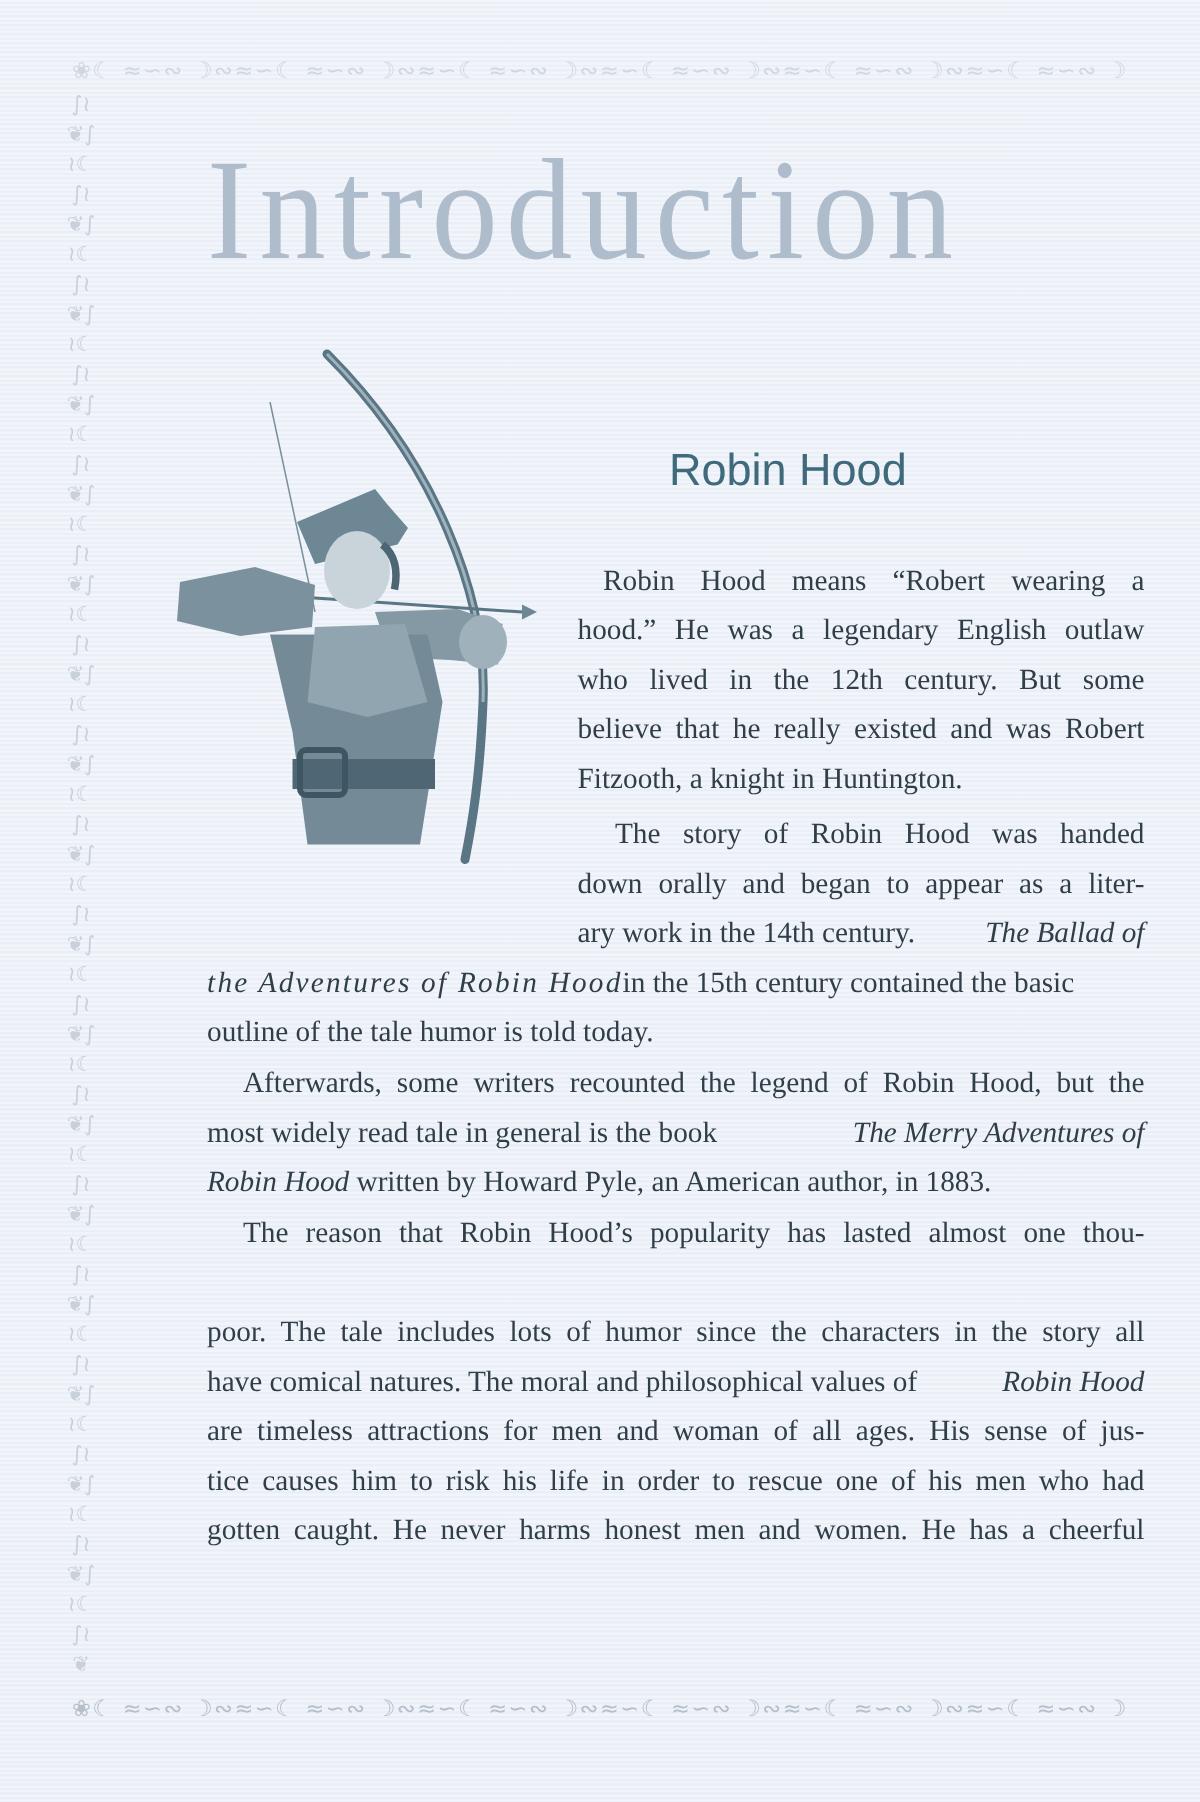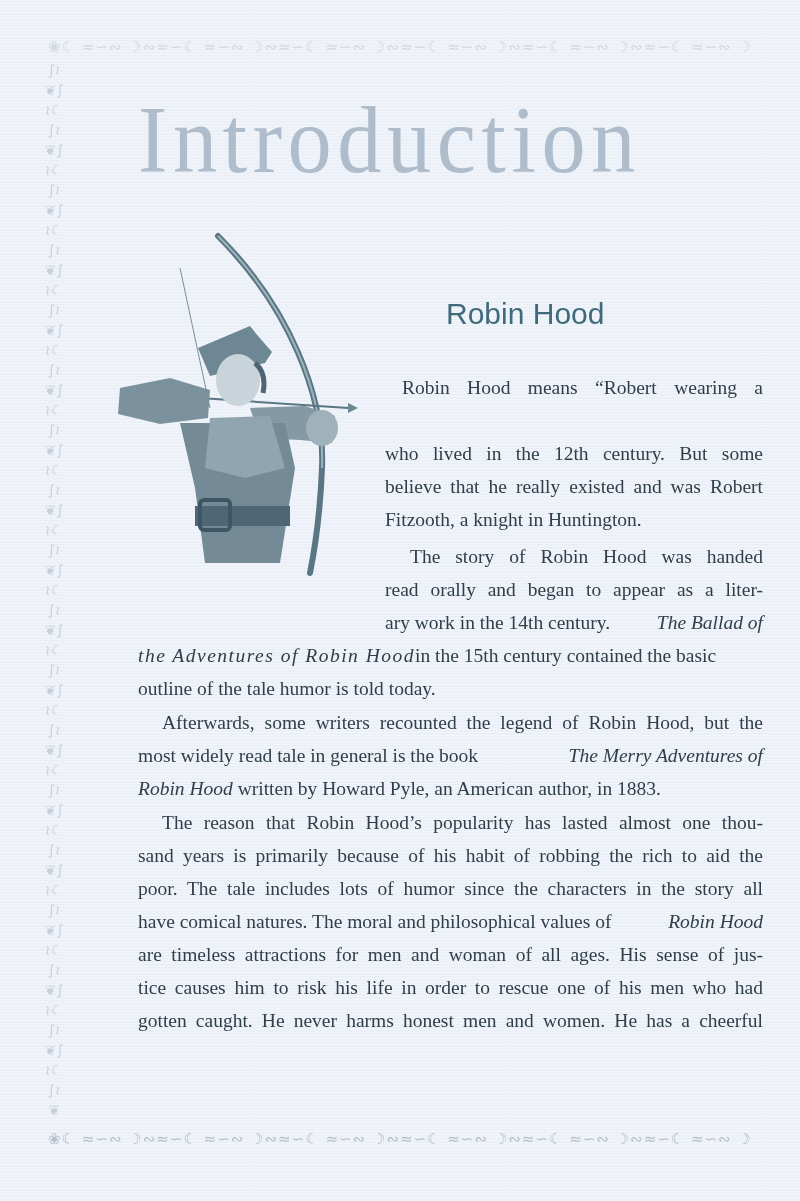--- a/index.html
+++ b/index.html
@@ -92,47 +92,47 @@
       <rect x="95" y="278" width="95" height="20" fill="#4f6775"></rect>
       <rect x="100" y="272" width="30" height="30" rx="4" fill="none" stroke="#3e5664" stroke-width="4"></rect>
     </svg>
   </div>
 
   <h2 class="subtitle" style="margin:0; font-weight:normal;">Robin Hood</h2>
 
   <div class="body-text" style="left:0; top:0; width:800px; height:1201px;">
 
     <div class="line just" style="left:402px; top:371px; width:361px;">Robin Hood means “Robert wearing a</div>
+    <div class="line just" style="left:385px; top:404px; width:378px;">hood.” He was a legendary English outlaw</div>
     <div class="line just" style="left:385px; top:437px; width:378px;">who lived in the 12th century. But some</div>
     <div class="line" style="left:385px; top:503px;">Fitzooth, a knight in Huntington.</div>
     <div class="line just" style="left:385px; top:470px; width:378px;">believe that he really existed and was Robert</div>
 
     <div class="line just" style="left:410px; top:540px; width:353px;">The story of Robin Hood was handed</div>
-    <div class="line just" style="left:385px; top:573px; width:378px;">read orally and began to appear as a liter-</div>
+    <div class="line just" style="left:385px; top:573px; width:378px;">down orally and began to appear as a liter-</div>
     <div class="line" style="left:385px; top:606px; width:378px; display:flex; justify-content:space-between;">
       <span>ary work in the 14th century. </span>
         <i>The Ballad of</i>
     </div>
     <div class="line" style="left:138px; top:639px; width:625px; display:flex; justify-content:flex-start;">
       <i style="letter-spacing:1.5px;">the Adventures of Robin Hood</i>
         <span>in the 15th century contained the basic</span>
     </div>
     <div class="line" style="left:138px; top:672px;">outline of the tale humor is told today.</div>
 
     <div class="line just" style="left:162px; top:706px; width:601px;">Afterwards, some writers recounted the legend of Robin Hood, but the</div>
     <div class="line" style="left:138px; top:739px; width:625px; display:flex; justify-content:space-between;">
       <span>most widely read tale in general is the book </span>
         <i>The Merry Adventures of</i>
     </div>
     <div class="line" style="left:138px; top:772px;">
       <i>Robin Hood</i><span> written by Howard Pyle, an American author, in 1883.</span>
     </div>
 
     <div class="line just" style="left:162px; top:806px; width:601px;">The reason that Robin Hood’s popularity has lasted almost one thou-</div>
-    <div class="line just" style="left:138px; top:839px; width:625px;">sand years is primarily because of his habit of robbing the rich to aid the</div>
     <div class="line just" style="left:138px; top:872px; width:625px;">poor. The tale includes lots of humor since the characters in the story all</div>
     <div class="line" style="left:138px; top:905px; width:625px; display:flex; justify-content:space-between;">
       <span>have comical natures. The moral and philosophical values of </span>
         <i>Robin Hood</i>
     </div>
     <div class="line just" style="left:138px; top:938px; width:625px;">are timeless attractions for men and woman of all ages. His sense of jus-</div>
     <div class="line just" style="left:138px; top:971px; width:625px;">tice causes him to risk his life in order to rescue one of his men who had</div>
     <div class="line just" style="left:138px; top:1004px; width:625px;">gotten caught. He never harms honest men and women. He has a cheerful</div>
   </div>
 </div>

